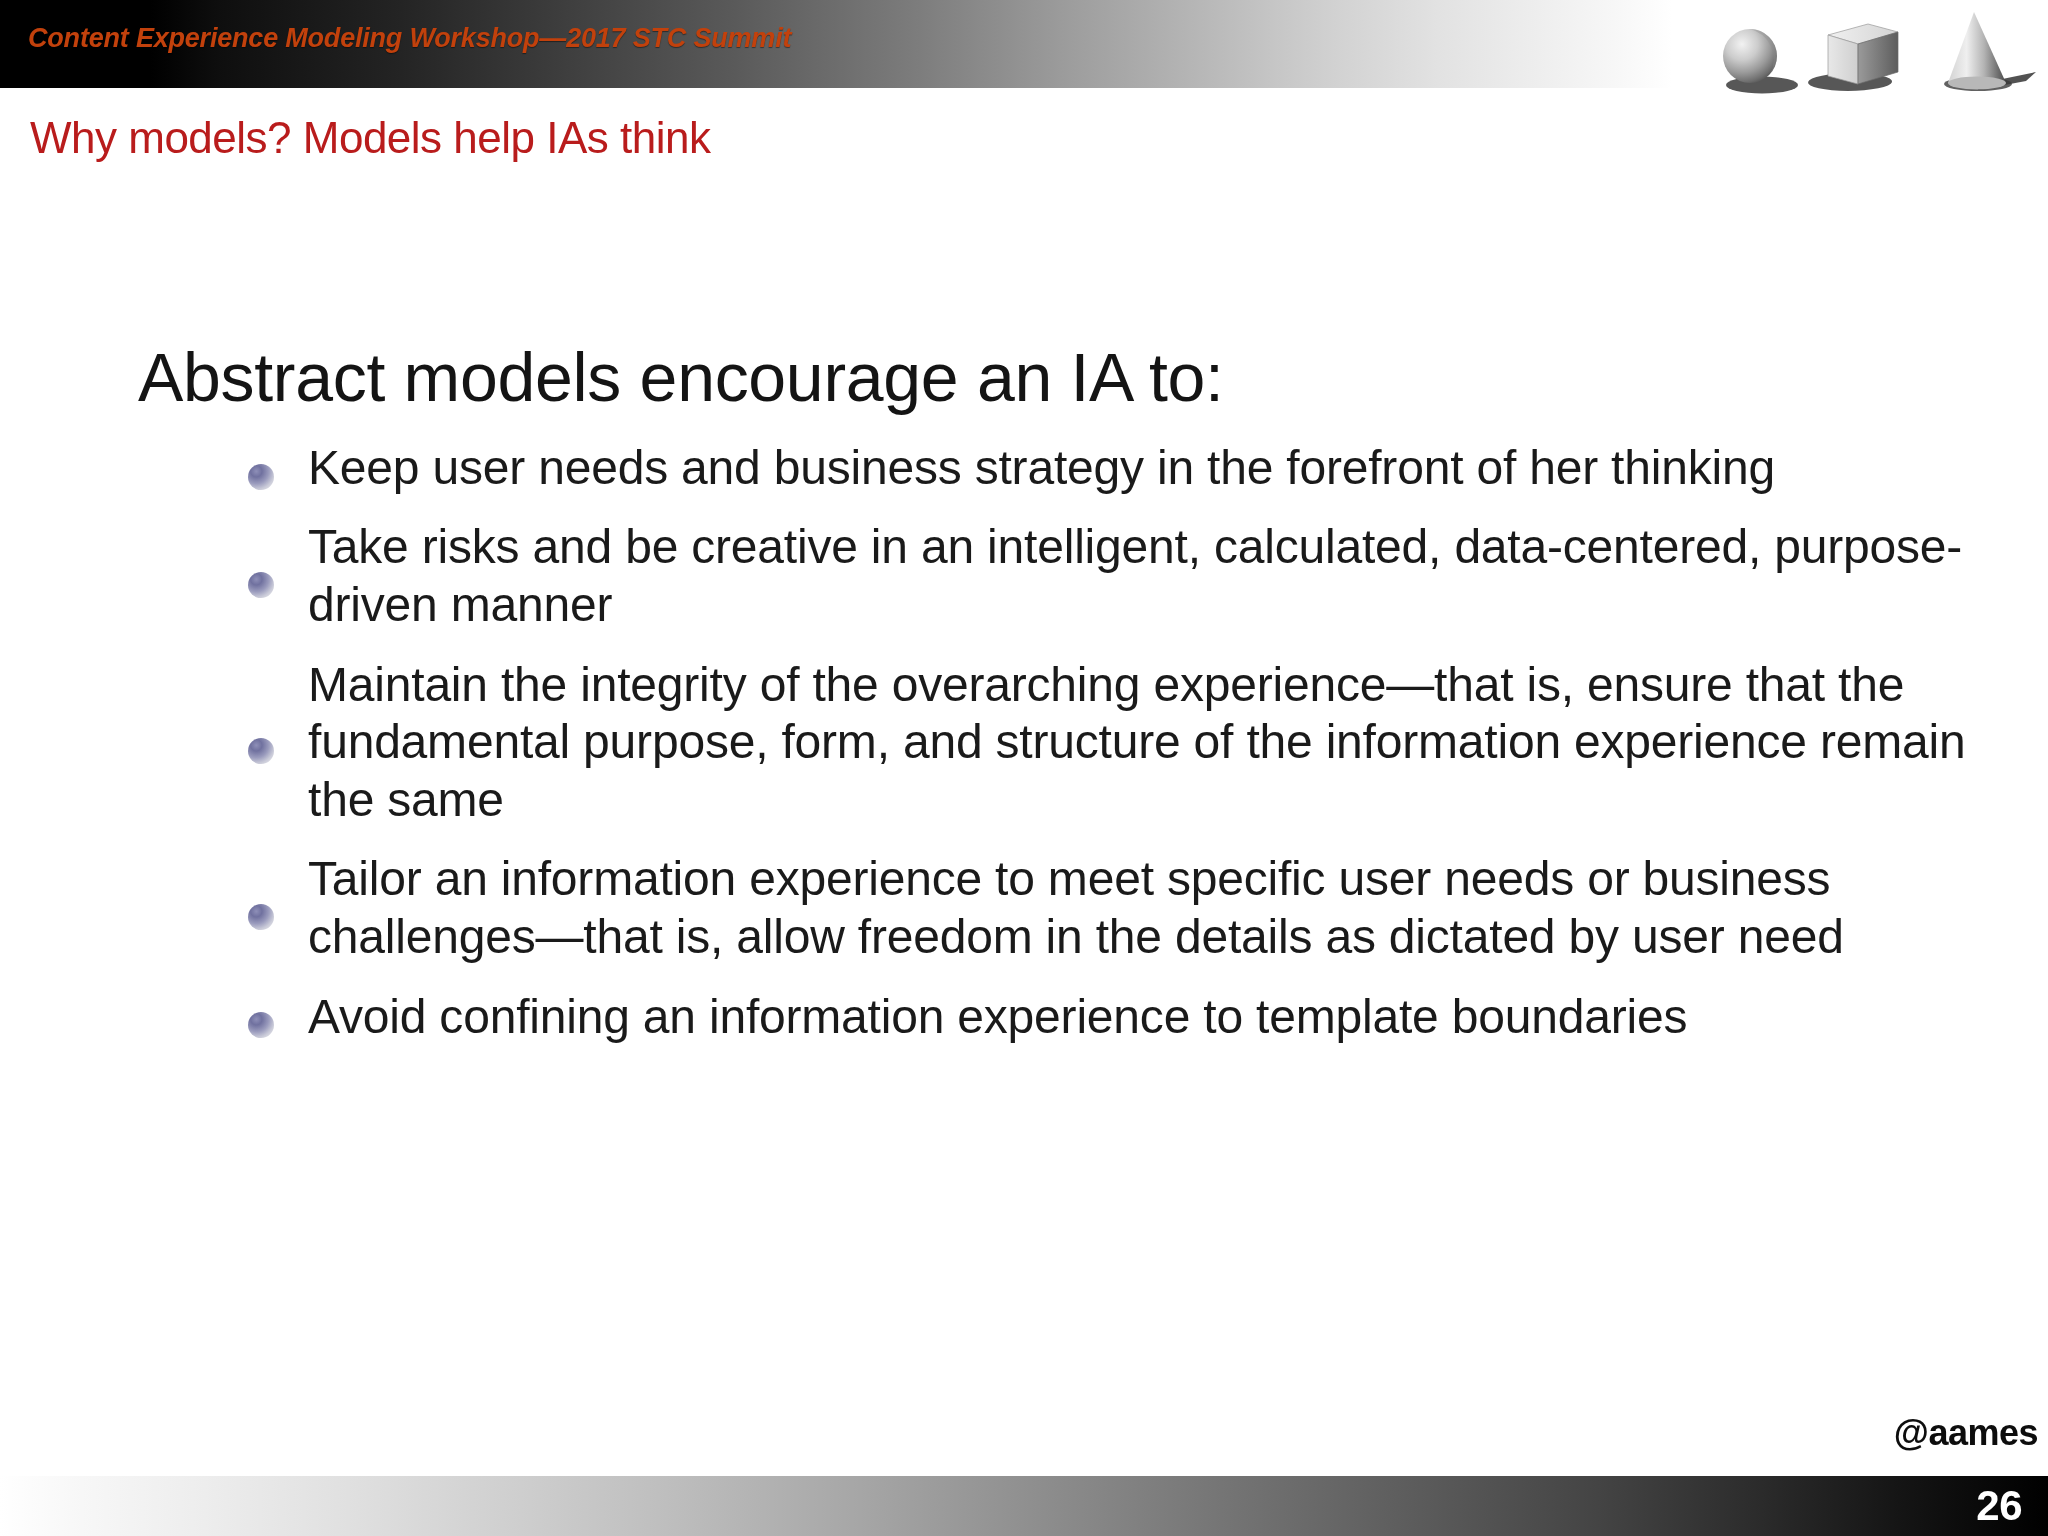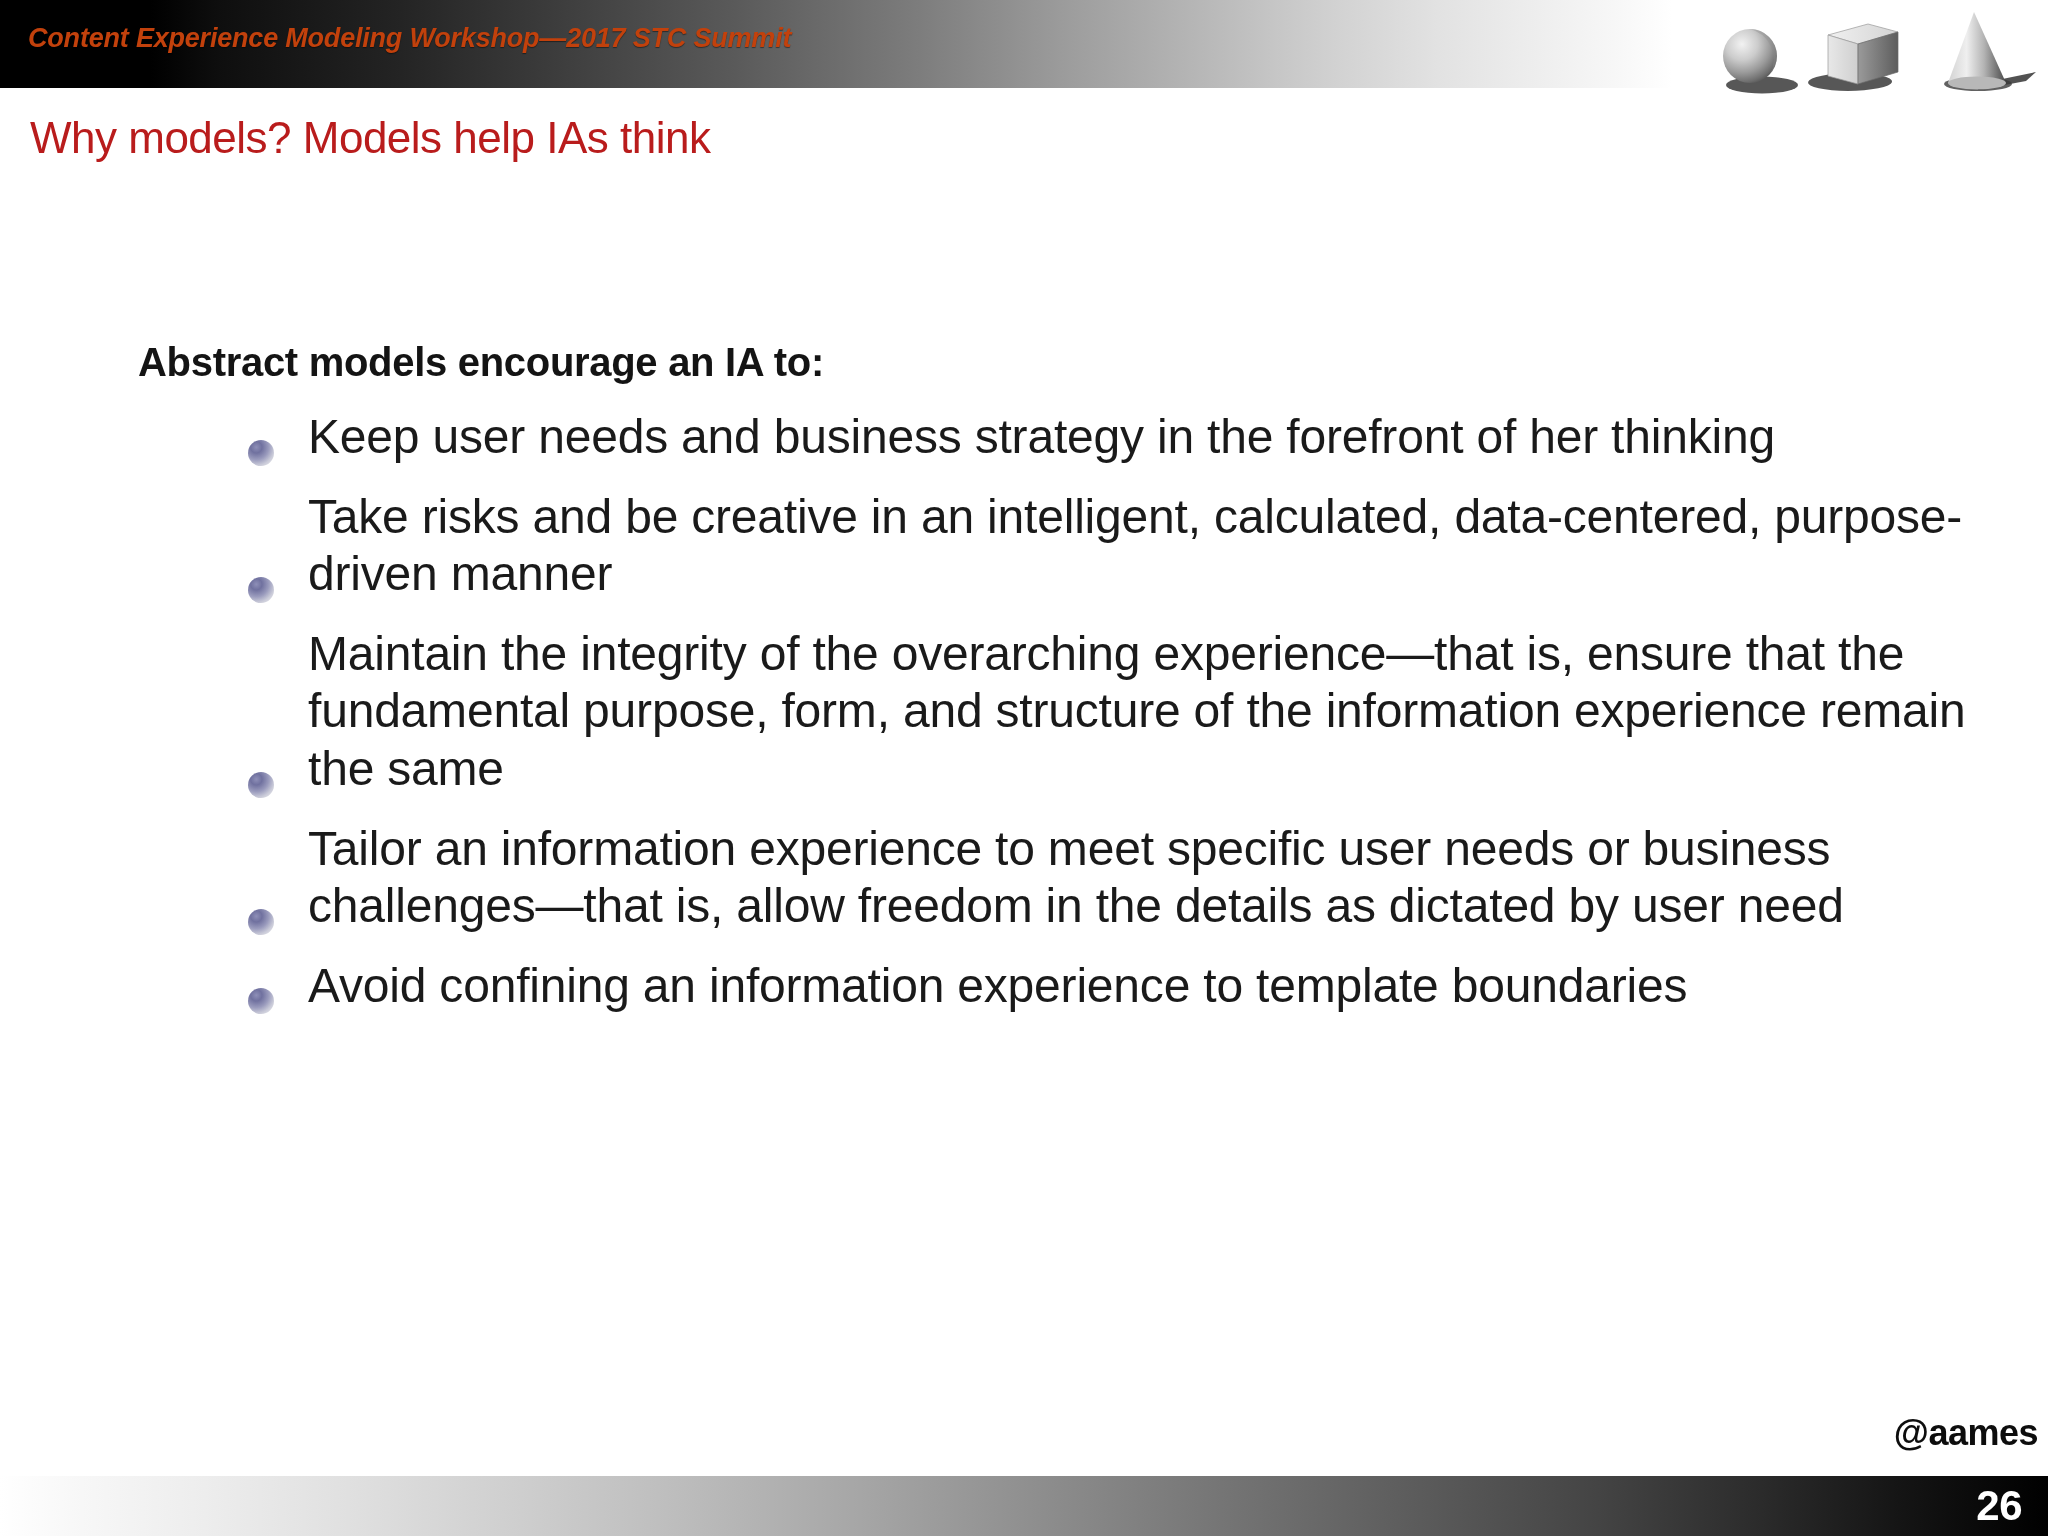--- a/index.html
+++ b/index.html
@@ -75,33 +75,33 @@
 
   
   .body-block {
     position:absolute;
     left:0; top:340px;
     width:2048px;
   }
 
   .lvl1 {
     margin-left:138px;
-    font-size:40px;
-    font-weight:700;
+    font-size:68px;
+    font-weight:400;
     color:#141414;
     line-height:1.1;
     letter-spacing:-0.3px;
     margin-bottom:24px;
   }
 
   .bullets { list-style:none; margin:0; padding:0; }
 
   .bullet-row {
     display:flex;
-    align-items:flex-end;
+    align-items:center;
     margin-left:248px;
     margin-bottom:22px;
   }
   .bullet-marker {
     flex:0 0 auto;
     width:26px; height:26px;
     margin-top:18px;
     margin-right:34px;
     border-radius:50%;
     background:

